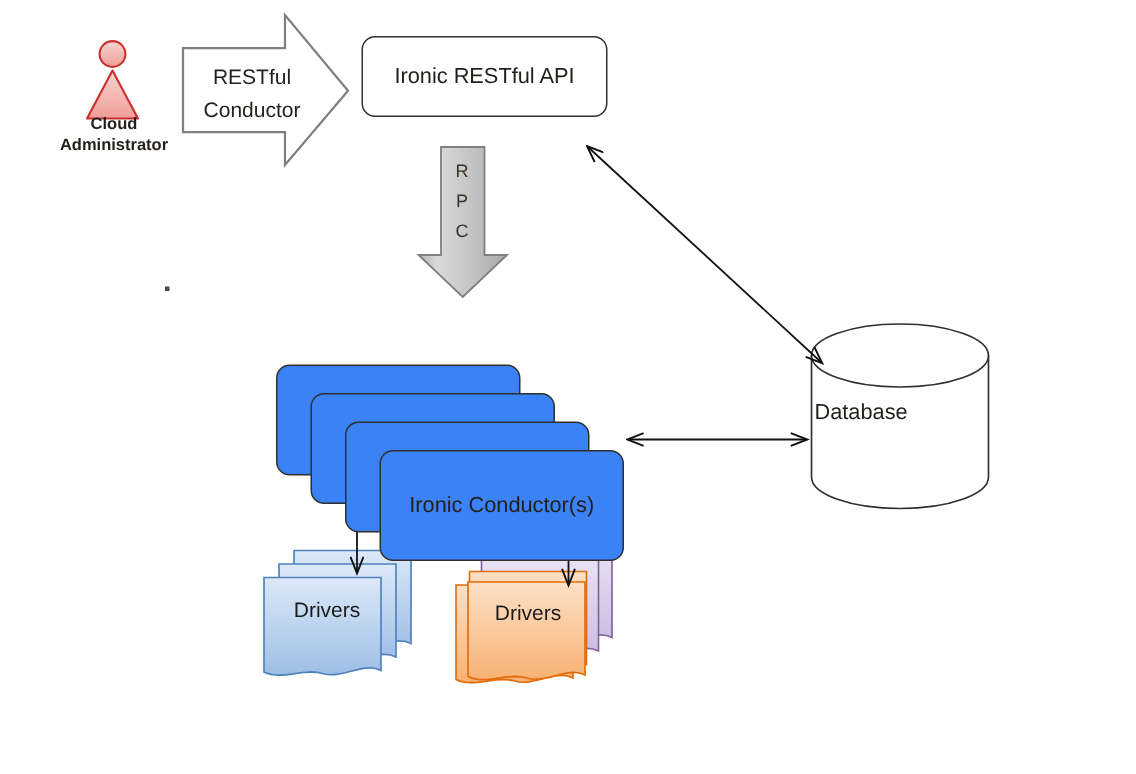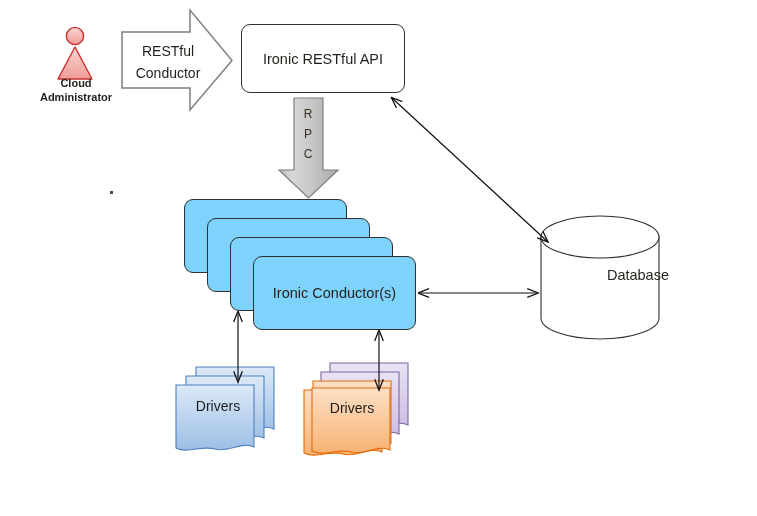--- a/index.html
+++ b/index.html
@@ -60,37 +60,38 @@
     position: absolute;
     background: #ffffff;
     border: 1.1px solid #2f2f2f;
     border-radius: 9px;
     box-sizing: border-box;
   }
   #api-box {
     left: 241px;
     top: 24px;
     width: 164px;
-    height: 69px;
+    height: 54px;
     display: flex;
     align-items: center;
     justify-content: center;
   }
   #api-label {
     font-size: 14.5px;
     color: #231f1a;
   }
   .cond-sheet {
     position: absolute;
-    background: #7dd3fc;
+    background: #3b82f6;
     border: 1.1px solid #2f2f2f;
     border-radius: 9px;
     width: 163px;
     height: 74px;
     box-sizing: border-box;
+    margin-top: 44px;
   }
   #cond-1 { left: 184px; top: 199px; }
   #cond-2 { left: 207px; top: 218px; }
   #cond-3 { left: 230px; top: 237px; }
   #cond-4 {
     left: 253px; top: 256px;
     width: 163px; height: 74px;
     display: flex;
     align-items: center;
     justify-content: center;
@@ -99,21 +100,21 @@
     font-size: 14.5px;
     color: #231f1a;
     white-space: nowrap;
   }
   
   #db-label {
     position: absolute;
     left: 543px;
     top: 267px;
     width: 126px;
-    text-align: right;
+    text-align: left;
     font-size: 14.5px;
     color: #231f1a;
   }
   
   #drivers-left-label {
     position: absolute;
     left: 174px;
     top: 398px;
     width: 88px;
     text-align: center;

